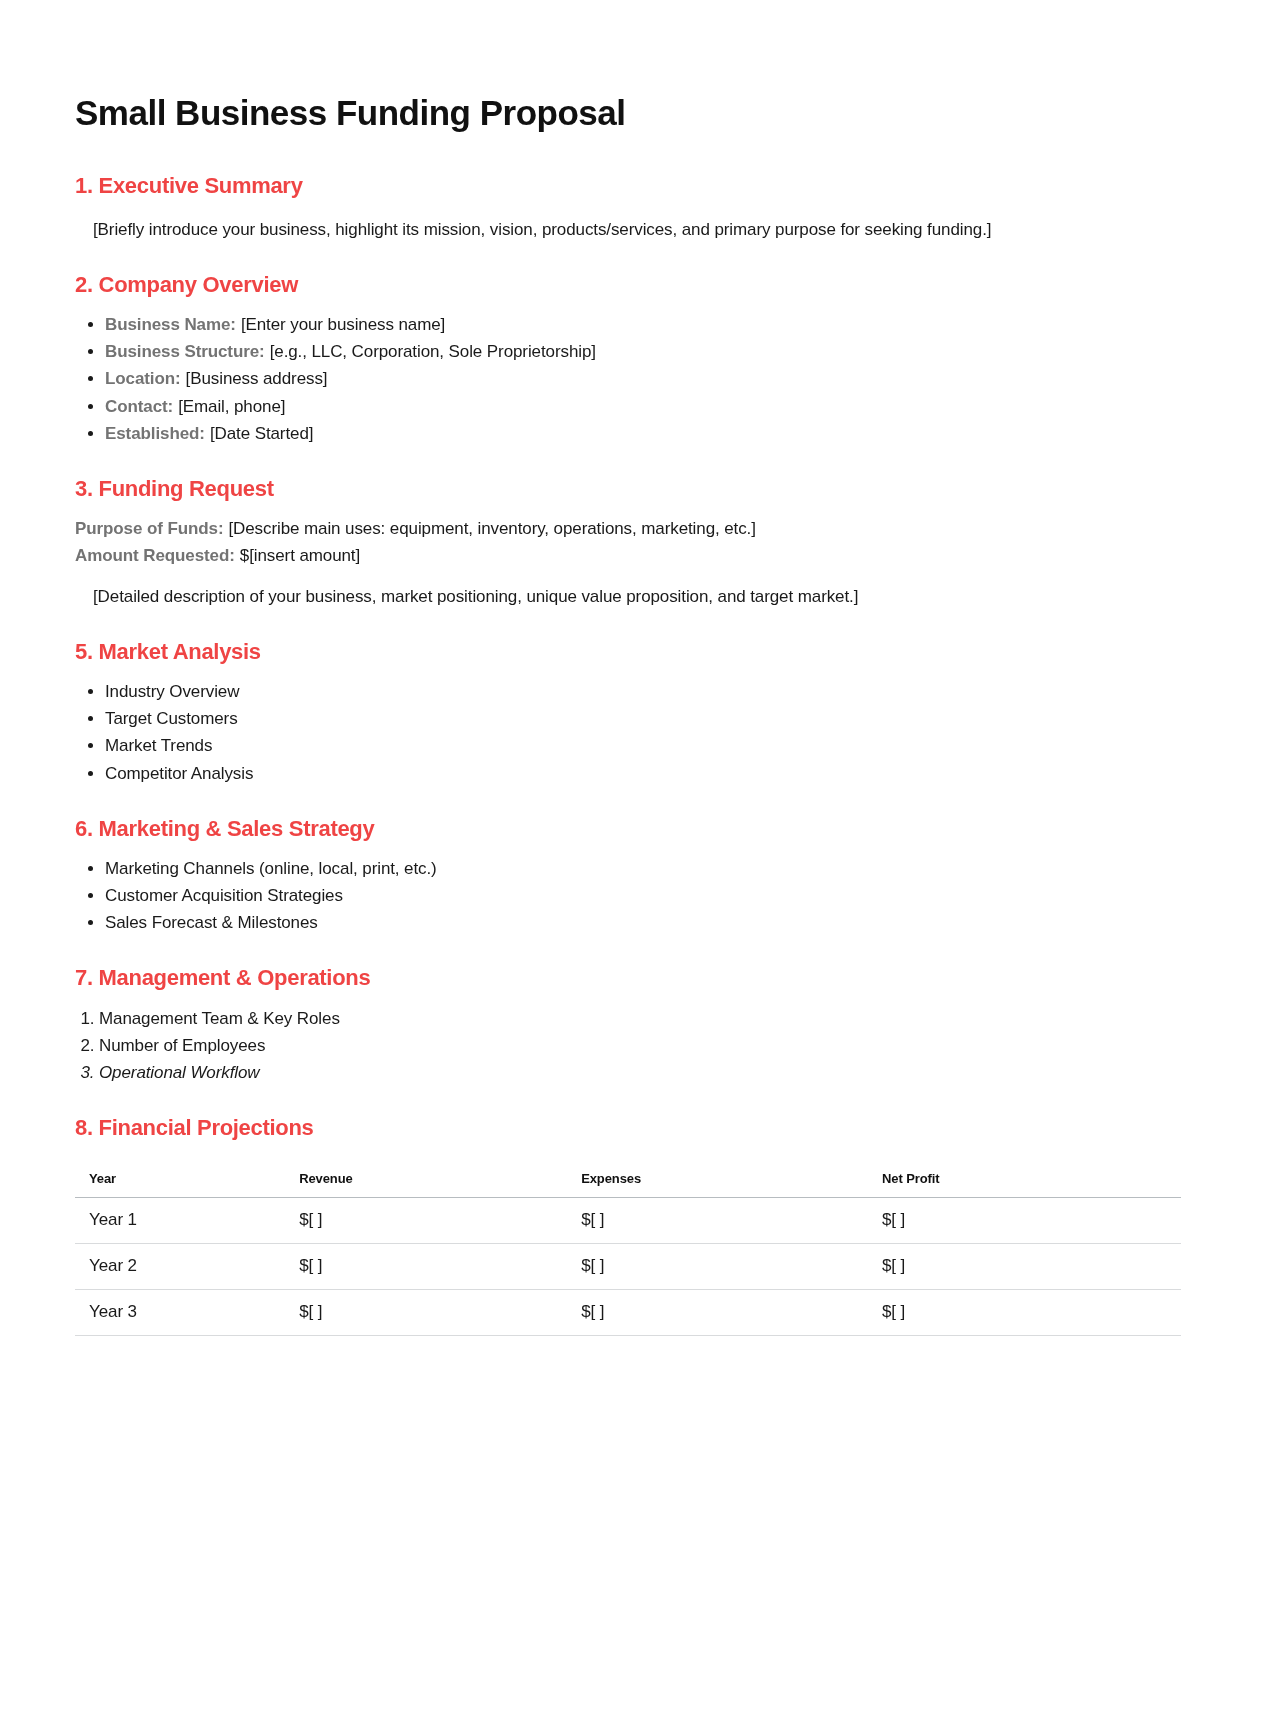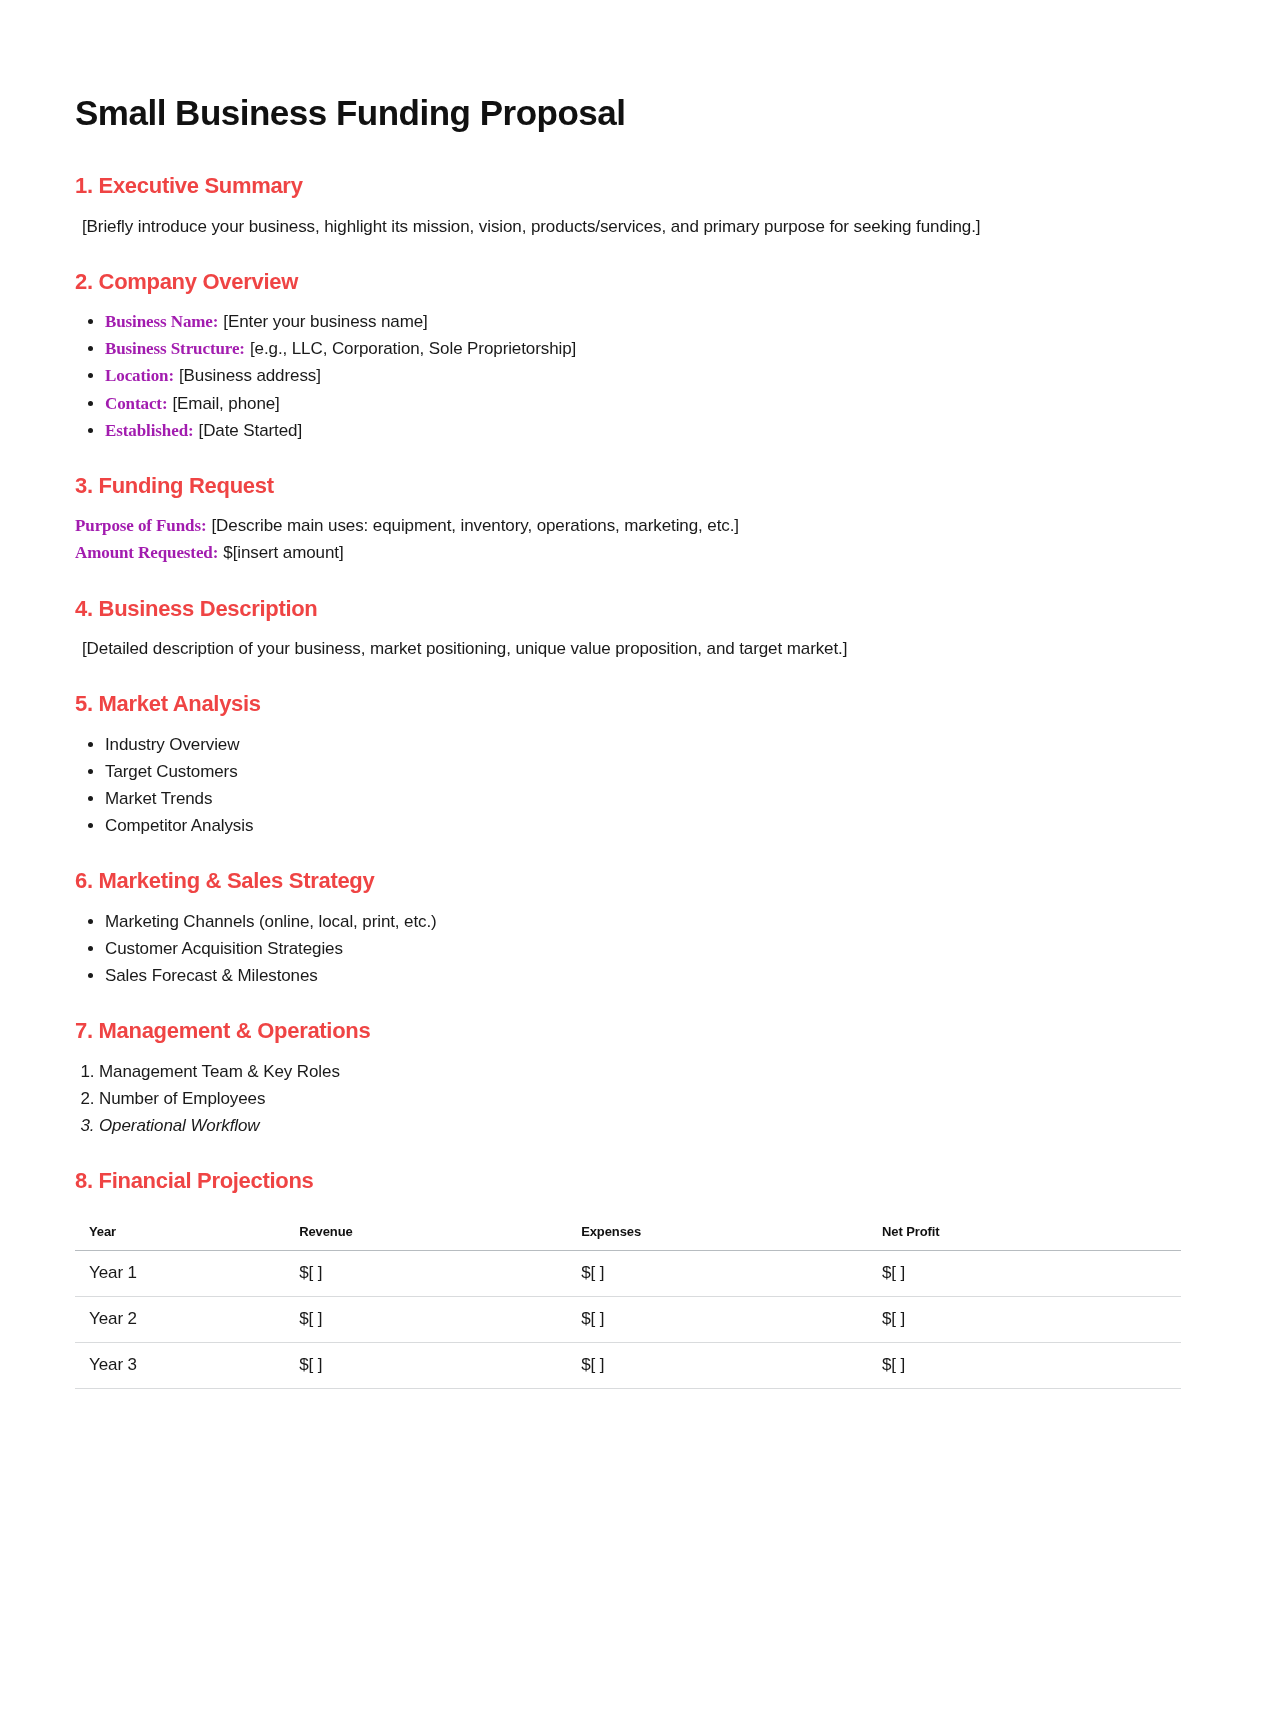--- a/index.html
+++ b/index.html
@@ -35,33 +35,33 @@
     margin: 30px 0 15px 0;
     line-height: 1.3;
   }
   section:first-of-type h3.sec-heading { margin-top: 38px; }
 
   p.body-text, .kv-line, li {
     font-size: 17px;
     line-height: 1.3;
     color: #1a1a1a;
   }
-  p.body-text { margin: 7px; }
+  p.body-text { margin: 18px; }
 
   ul.bullet-list { margin: 0; padding-left: 30px; }
   ul.bullet-list li { margin: 0 0 5px 0; }
   ul.bullet-list li:last-child { margin-bottom: 0; }
 
   ol.number-list { margin: 0; padding-left: 24px; }
   ol.number-list li { margin: 0 0 5px 0; }
   ol.number-list li:last-child { margin-bottom: 0; font-style: italic; }
 
   .kv-line { margin: 0 0 5px 0; }
   .kv-line:last-child { margin-bottom: 0; }
-  .kv-label { font-weight: 700; margin-right: 5px; color: #a21caf; font-family: Liberation Serif, serif; }
+  .kv-label { font-weight: 700; margin-right: 5px; color: #737373; }
 
   table.fin-table {
     width: 100%;
     border-collapse: collapse;
     table-layout: fixed;
     margin-top: 18px;
   }
   table.fin-table th {
     text-align: left;
     font-size: 13px;
@@ -103,21 +103,20 @@
 
     <section>
       <h3 class="sec-heading">3. Funding Request</h3>
       <div class="kv-lines">
         <div class="kv-line"><strong class="kv-label">Purpose of Funds:</strong><span>[Describe main uses: equipment, inventory, operations, marketing, etc.]</span></div>
         <div class="kv-line"><strong class="kv-label">Amount Requested:</strong><span>$[insert amount]</span></div>
       </div>
     </section>
 
     <section>
-      <h3 class="sec-heading">4. Business Description</h3>
       <p class="body-text">[Detailed description of your business, market positioning, unique value proposition, and target market.]</p>
     </section>
 
     <section>
       <h3 class="sec-heading">5. Market Analysis</h3>
       <ul class="bullet-list">
         <li>Industry Overview</li>
         <li>Target Customers</li>
         <li>Market Trends</li>
         <li>Competitor Analysis</li>

